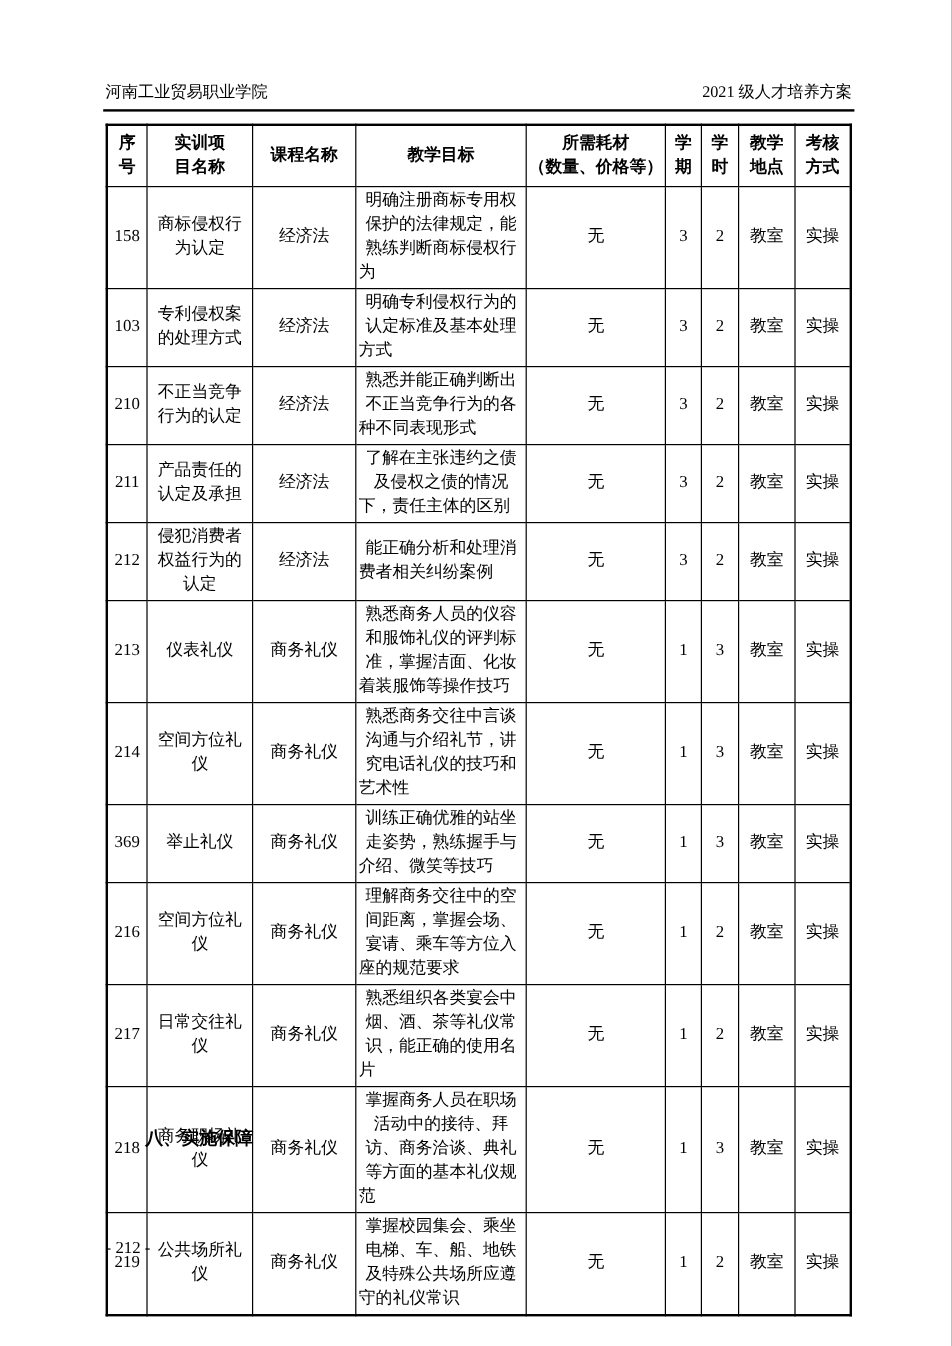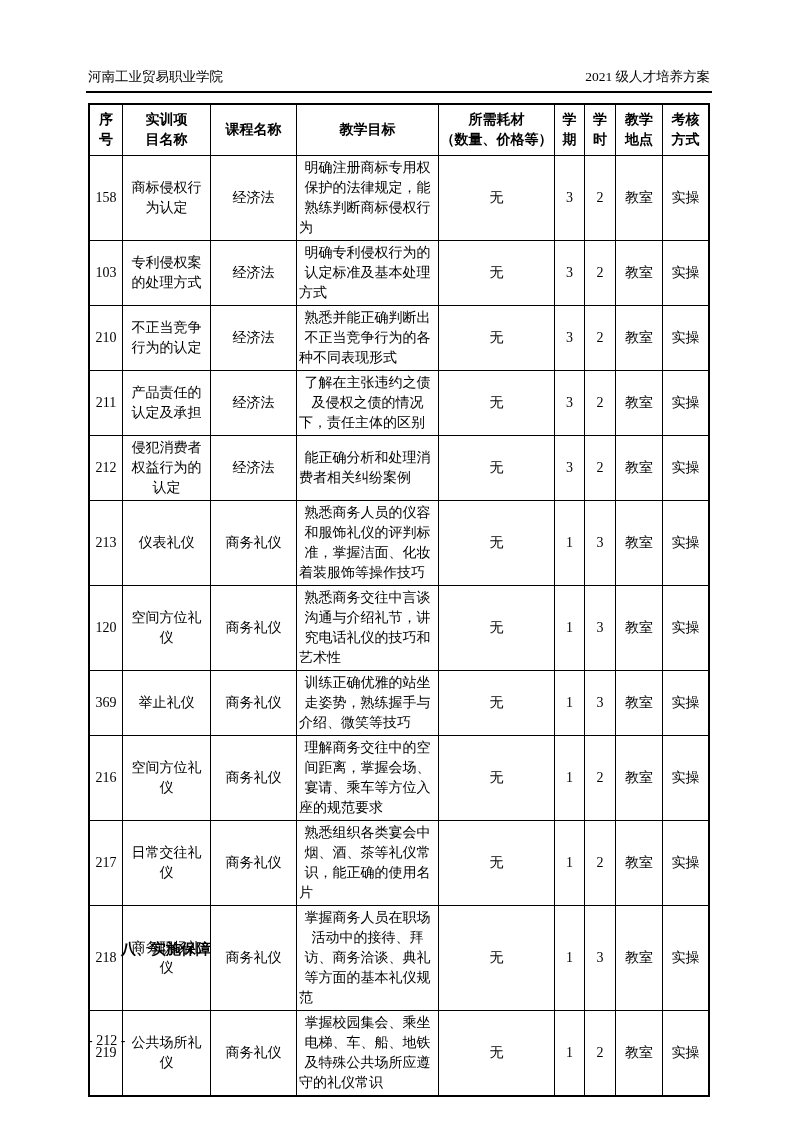--- a/index.html
+++ b/index.html
@@ -148,21 +148,21 @@
           <td class="c1">仪表礼仪</td>
           <td class="c2">商务礼仪</td>
           <td class="c3 al-just">熟悉商务人员的仪容和服饰礼仪的评判标准，掌握洁面、化妆着装服饰等操作技巧</td>
           <td class="c4">无</td>
           <td class="c5">1</td>
           <td class="c6">3</td>
           <td class="c7">教室</td>
           <td class="c8">实操</td>
         </tr>
         <tr>
-          <td class="c0">120</td>
+          <td class="c0">214</td>
           <td class="c1">空间方位礼仪</td>
           <td class="c2">商务礼仪</td>
           <td class="c3 al-just">熟悉商务交往中言谈沟通与介绍礼节，讲究电话礼仪的技巧和艺术性</td>
           <td class="c4">无</td>
           <td class="c5">1</td>
           <td class="c6">3</td>
           <td class="c7">教室</td>
           <td class="c8">实操</td>
         </tr>
         <tr>

